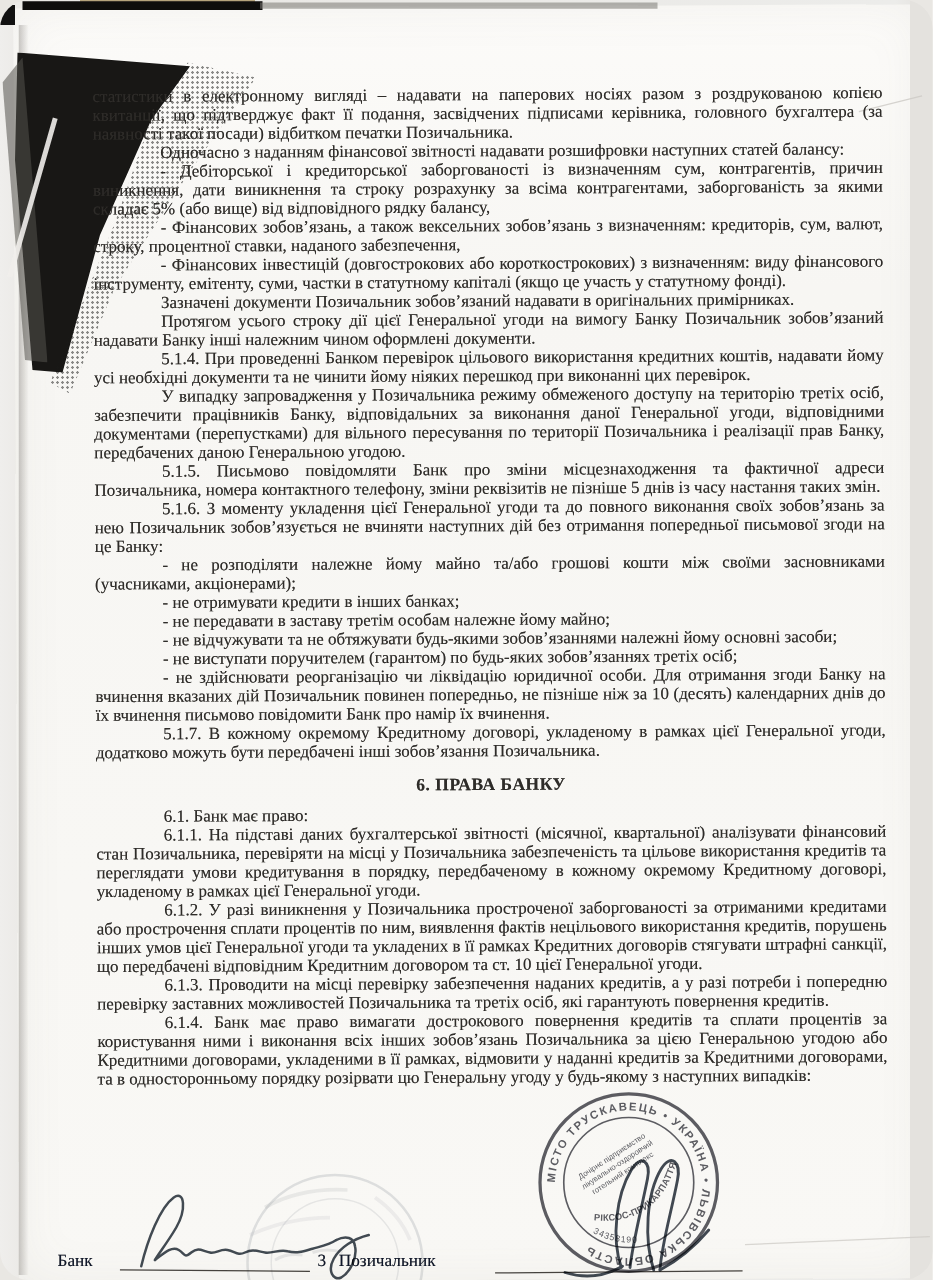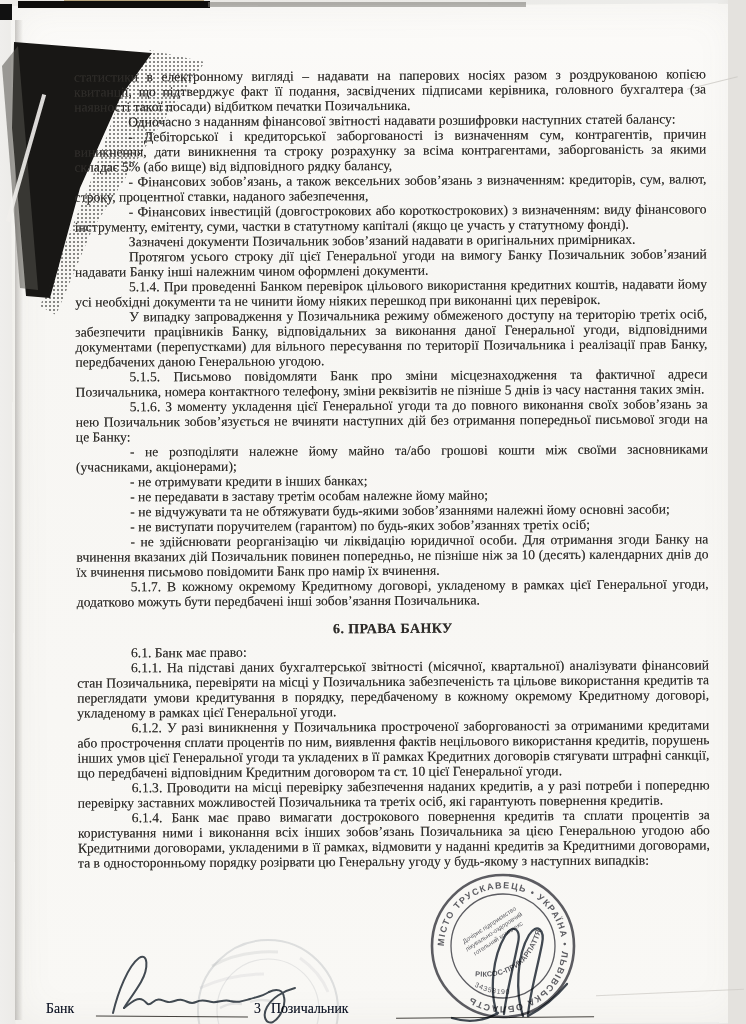--- a/index.html
+++ b/index.html
@@ -1,18 +1,18 @@
 <!DOCTYPE html>
 <html><head>
 <meta charset="utf-8">
 <style>
   html,body{margin:0;padding:0;}
   body{width:746px;height:1024px;overflow:hidden;background:#e9e7e3;
        font-family:"Liberation Serif", serif;}
-  .stage{position:relative;width:746px;height:1024px;overflow:hidden;}
+  .stage{position:relative;width:746px;height:1024px;overflow:hidden;border-radius:23px;}
 
   
   .scan-bg{position:absolute;inset:0;background:linear-gradient(90deg,#efeeec 0%,#e9e7e3 4%,#ececea 96%,#e2e0dc 100%);}
   .paper{position:absolute;left:13px;top:5px;width:725px;height:1019px;
          background:linear-gradient(180deg,#fcfbf9 0%,#f7f6f3 22%,#f8f7f4 70%,#f9f8f5 100%);
          transform:rotate(-0.25deg);box-shadow:inset 0 0 40px rgba(120,115,105,.08);}
   .left-edge-shadow{position:absolute;left:15px;top:20px;width:8px;height:1000px;
          background:linear-gradient(90deg,rgba(110,105,100,.35),rgba(110,105,100,0));}
   .right-band{position:absolute;right:0;top:0;width:18px;height:1024px;background:#e4e2de;}
 

